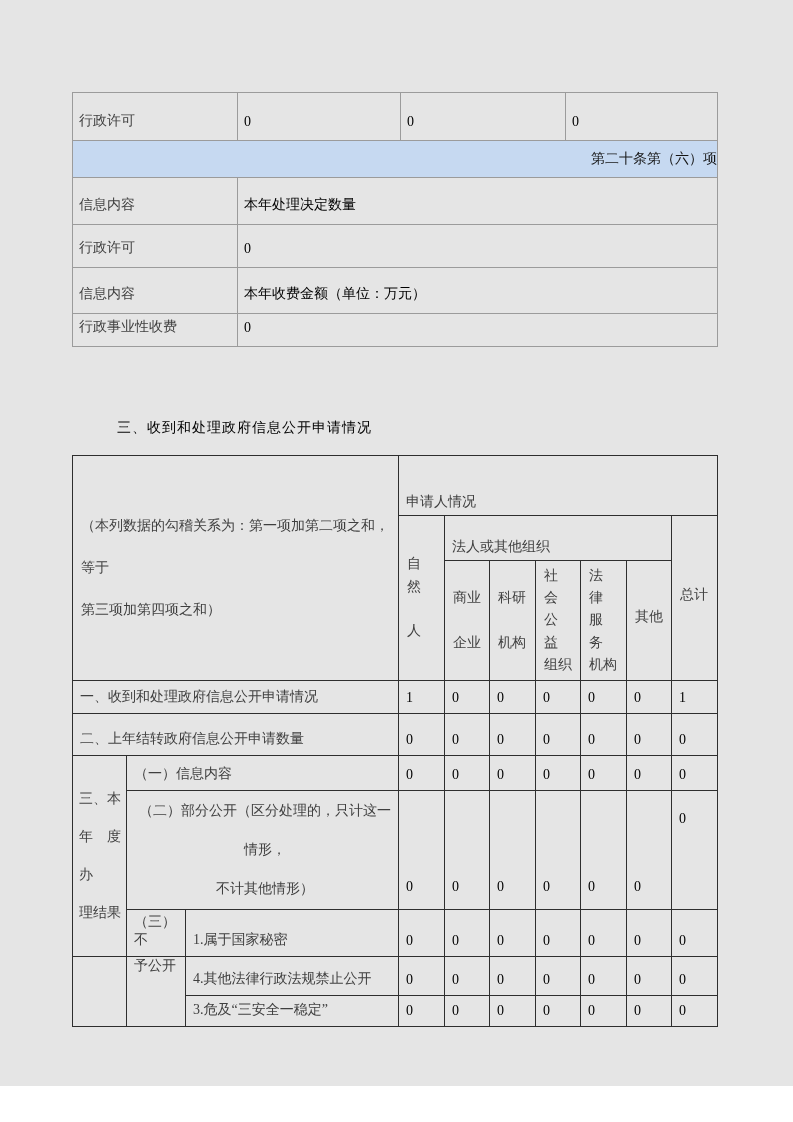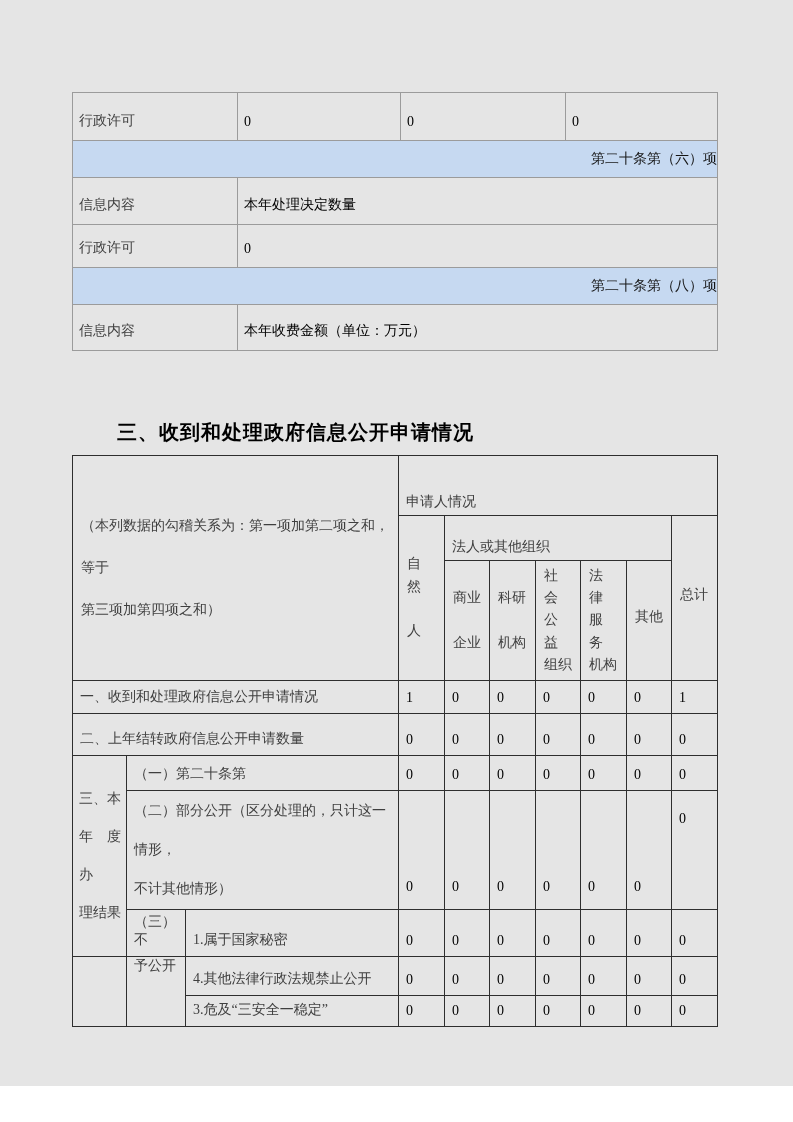--- a/index.html
+++ b/index.html
@@ -30,21 +30,21 @@
     vertical-align:middle !important;
     padding:0 !important;
     font-size:15px;
     color:#151515;
   }
 
   
   .h3{
     position:absolute;left:117px;top:419px;
     font-family:"Liberation Sans","DejaVu Sans",sans-serif;
-    font-weight:bold;font-size:20px;color:#000;
+    font-weight:normal;font-size:14px;color:#000;
     letter-spacing:1px;
   }
 
   
   .tb,.tc{position:absolute;left:72px;width:645px;}
   .tb{top:455px;}
   .tc{top:941px;}
   .tb td,.tc td{
     border:1.5px solid #2e2e2e;
     font-size:14px;
@@ -74,20 +74,21 @@
     line-height:2.7;
     padding:0 0 0 6px !important;
     color:#3f3f3f;
   }
   .partial{
     vertical-align:middle !important;
     white-space:pre-line;
     line-height:2.8;
     padding:0 2px 0 7px !important;
     color:#3f3f3f;
+    text-align:center;
   }
   .hbot{vertical-align:bottom;padding-bottom:4px !important;color:#3f3f3f;}
   .vtop{vertical-align:top !important;padding-top:20px !important;}
   .pb14{padding-bottom:14px !important;}
   .subtop{vertical-align:top !important;padding-top:16px !important;color:#3f3f3f;}
   .no-top{border-top:none !important;}
 </style>
 </head>
 <body>
 
@@ -111,26 +112,27 @@
       <td colspan="4" class="banner">第二十条第（六）项</td>
     </tr>
     <tr style="height:47px">
       <td class="lbl">信息内容</td>
       <td colspan="3" class="val">本年处理决定数量</td>
     </tr>
     <tr style="height:43px">
       <td class="lbl">行政许可</td>
       <td colspan="3" class="val">0</td>
     </tr>
-    <tr style="height:37px">
-      <td colspan="4" class="banner">第二十条第（八）项</td>
-    </tr>
     <tr style="height:46px">
       <td class="lbl">信息内容</td>
       <td colspan="3" class="val">本年收费金额（单位：万元）</td>
+    </tr>
+    <tr style="height:33px">
+      <td class="lbl">行政事业性收费</td>
+      <td colspan="3" class="val">0</td>
     </tr>
   </tbody>
     </table>
 
   <div class="h3">三、收到和处理政府信息公开申请情况</div>
 
   <table class="tb">
     <colgroup>
       <col style="width:54px">
         <col style="width:59px">
@@ -194,21 +196,21 @@
       <td class="num">0</td>
       <td class="num">0</td>
       <td class="num">0</td>
       <td class="num">0</td>
     </tr>
     <tr style="height:35px">
       <td rowspan="3" class="grp">三、本
 年　度
 办
 理结果</td>
-      <td colspan="2" class="lbl">（一）第二十条第</td>
+      <td colspan="2" class="lbl">（一）信息内容</td>
       <td class="num">0</td>
       <td class="num">0</td>
       <td class="num">0</td>
       <td class="num">0</td>
       <td class="num">0</td>
       <td class="num">0</td>
       <td class="num">0</td>
     </tr>
     <tr style="height:78px">
       <td colspan="2" class="partial">（二）部分公开（区分处理的，只计这一情形，

